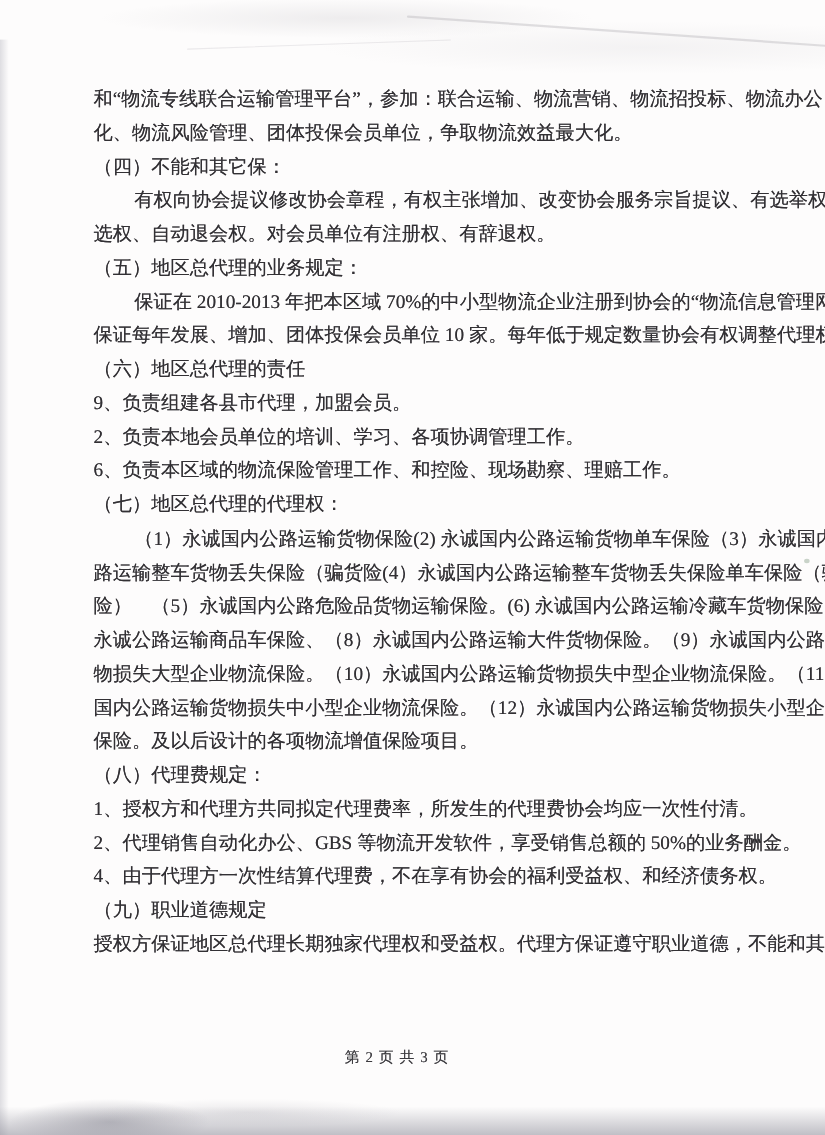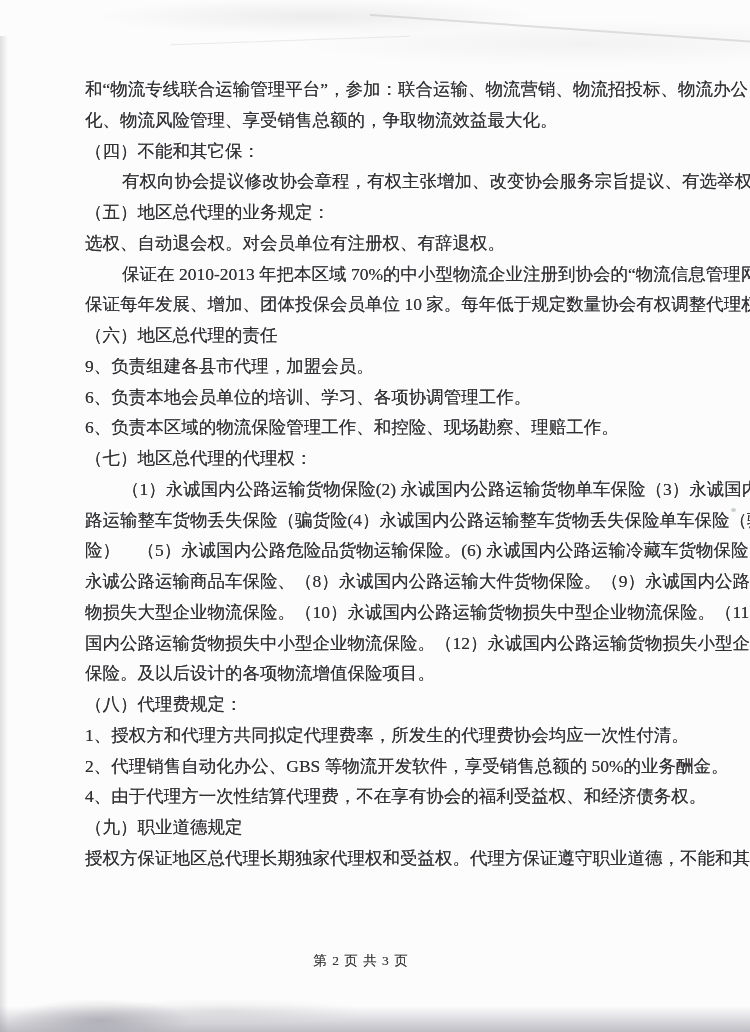--- a/index.html
+++ b/index.html
@@ -67,30 +67,30 @@
 </head>
 <body>
 
 <div class="scan">
   <div class="crease-top-a"></div>
   <div class="crease-top-b"></div>
   <div class="left-edge"></div>
 
   <div class="content">
       <div class="line">和“物流专线联合运输管理平台”，参加：联合运输、物流营销、物流招投标、物流办公自动</div>
-      <div class="line">化、物流风险管理、享受销售总额的，争取物流效益最大化。</div>
+      <div class="line">化、物流风险管理、团体投保会员单位，争取物流效益最大化。</div>
       <div class="line">（四）不能和其它保：</div>
       <div class="line ind">有权向协会提议修改协会章程，有权主张增加、改变协会服务宗旨提议、有选举权、当</div>
+      <div class="line">选权、自动退会权。对会员单位有注册权、有辞退权。</div>
       <div class="line">（五）地区总代理的业务规定：</div>
-      <div class="line">选权、自动退会权。对会员单位有注册权、有辞退权。</div>
       <div class="line ind">保证在 2010-2013 年把本区域 70%的中小型物流企业注册到协会的“物流信息管理网”。</div>
       <div class="line">保证每年发展、增加、团体投保会员单位 10 家。每年低于规定数量协会有权调整代理权。</div>
       <div class="line">（六）地区总代理的责任</div>
       <div class="line">9、负责组建各县市代理，加盟会员。</div>
-      <div class="line">6、负责本地会员单位的培训、学习、各项协调管理工作。</div>
+      <div class="line">2、负责本地会员单位的培训、学习、各项协调管理工作。</div>
       <div class="line">6、负责本区域的物流保险管理工作、和控险、现场勘察、理赔工作。</div>
       <div class="line">（七）地区总代理的代理权：</div>
       <div class="line ind">（1）永诚国内公路运输货物保险(2) 永诚国内公路运输货物单车保险（3）永诚国内公</div>
       <div class="line">路运输整车货物丢失保险（骗货险(4）永诚国内公路运输整车货物丢失保险单车保险（骗货</div>
       <div class="line">险）　（5）永诚国内公路危险品货物运输保险。(6) 永诚国内公路运输冷藏车货物保险（7）</div>
       <div class="line">永诚公路运输商品车保险、（8）永诚国内公路运输大件货物保险。（9）永诚国内公路运输货</div>
       <div class="line">物损失大型企业物流保险。（10）永诚国内公路运输货物损失中型企业物流保险。（11）永诚</div>
       <div class="line">国内公路运输货物损失中小型企业物流保险。（12）永诚国内公路运输货物损失小型企业物流</div>
       <div class="line">保险。及以后设计的各项物流增值保险项目。</div>
       <div class="line">（八）代理费规定：</div>

